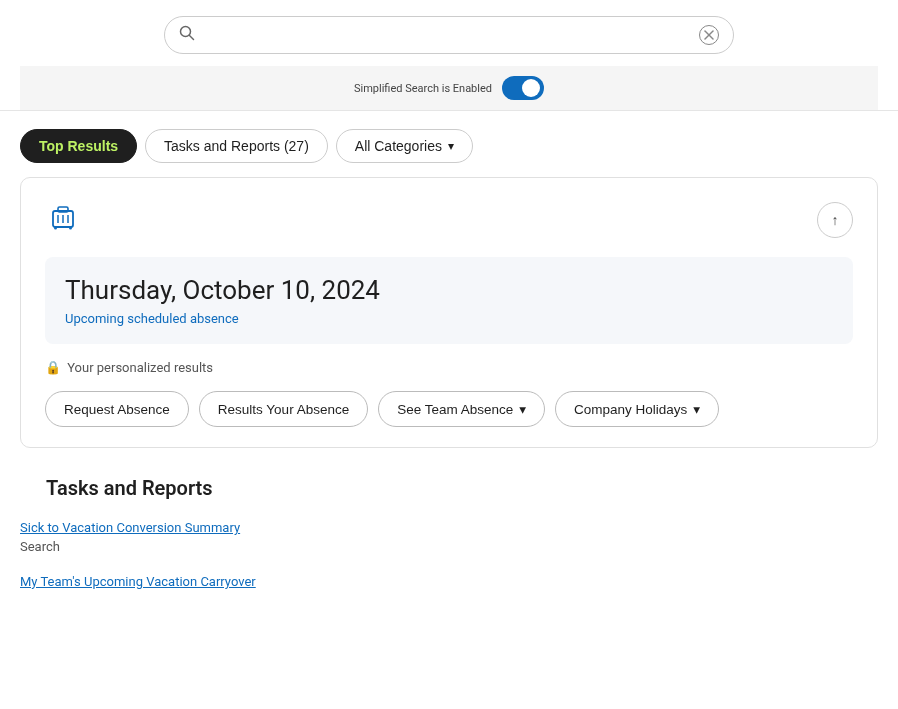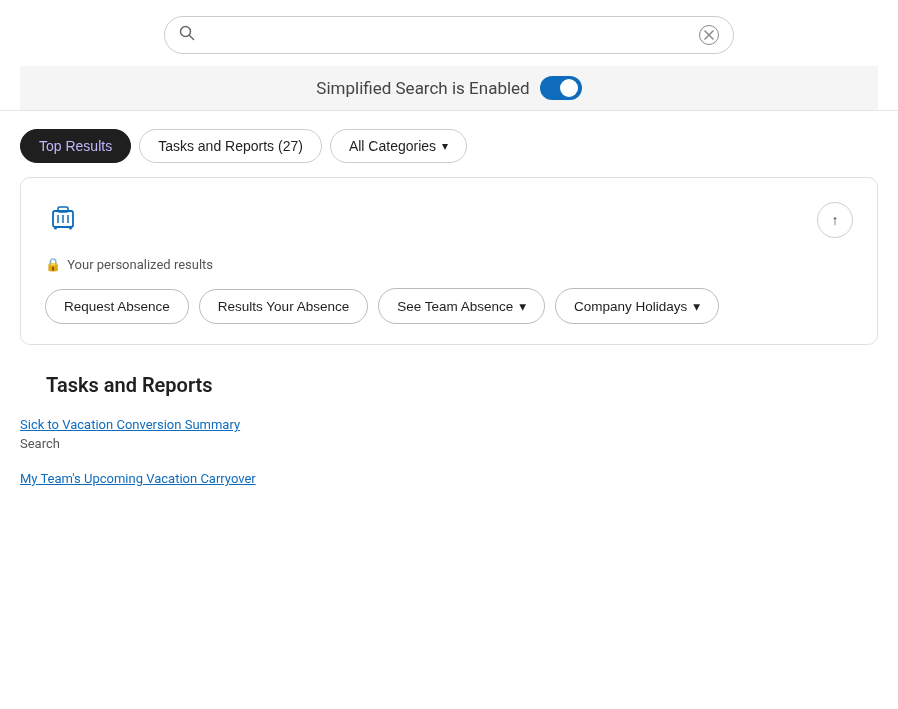--- a/index.html
+++ b/index.html
@@ -71,21 +71,21 @@
       display: flex;
       align-items: center;
       justify-content: center;
       gap: 10px;
       background: #f5f5f5;
       width: 100%;
       padding: 10px 0;
     }
 
     .simplified-label {
-      font-size: 17px;
+      font-size: 11px;
       color: #444;
     }
 
     .toggle-switch {
       position: relative;
       width: 42px;
       height: 24px;
     }
 
     .toggle-switch input {
@@ -129,23 +129,23 @@
       border: 1.5px solid #ccc;
       background: #fff;
       font-size: 14px;
       cursor: pointer;
       color: #1f1f1f;
       font-weight: 400;
     }
 
     .tab-btn.active {
       background: #1f1f1f;
-      color: #c4b5fd;
+      color: #bef264;
       border-color: #1f1f1f;
-      font-weight: 400;
+      font-weight: 700;
     }
 
     .tab-btn.with-arrow {
       display: flex;
       align-items: center;
       gap: 6px;
     }
 
     .chevron-down {
       font-size: 12px;
@@ -239,21 +239,20 @@
     .personalized-text {
       font-size: 13px;
       color: #555;
     }
 
     
     .action-buttons {
       display: flex;
       gap: 10px;
       flex-wrap: wrap;
-      align-items: center;
     }
 
     .action-btn {
       padding: 9px 18px;
       border-radius: 24px;
       border: 1.5px solid #bbb;
       background: #fff;
       font-size: 13.5px;
       cursor: pointer;
       color: #1f1f1f;
@@ -344,20 +343,24 @@
             <circle cx="10.5" cy="30" r="1.5" fill="#0f6cbd"></circle>
             <circle cx="25.5" cy="30" r="1.5" fill="#0f6cbd"></circle>
           </svg>
         </span>
       </div>
       <button class="collapse-btn">
         <span>↑</span>
       </button>
     </div>
 
+    <div class="date-box">
+      <div class="date-main">Thursday, October 10, 2024</div>
+      <div class="date-subtitle">Upcoming scheduled absence</div>
+    </div>
 
     <div class="personalized-row">
       <span class="lock-icon">🔒</span>
       <span class="personalized-text">Your personalized results</span>
     </div>
 
     <div class="action-buttons">
       <button class="action-btn">Request Absence</button>
       <button class="action-btn">Results Your Absence</button>
       <button class="action-btn">

